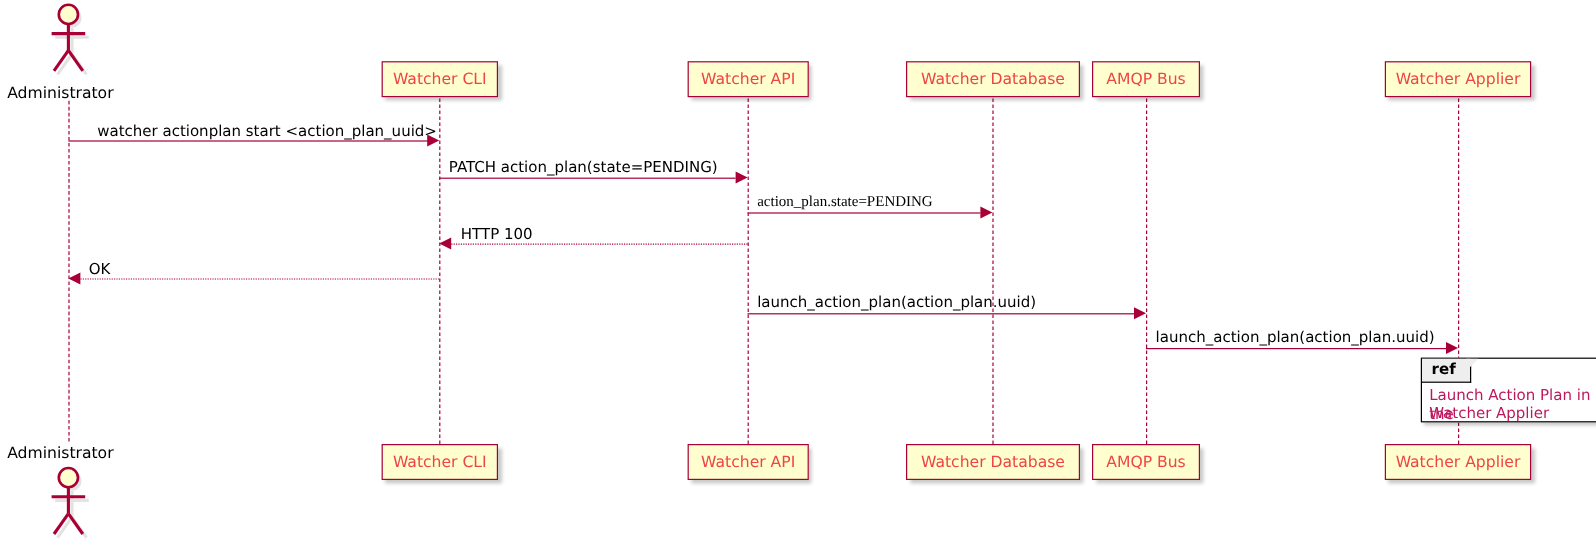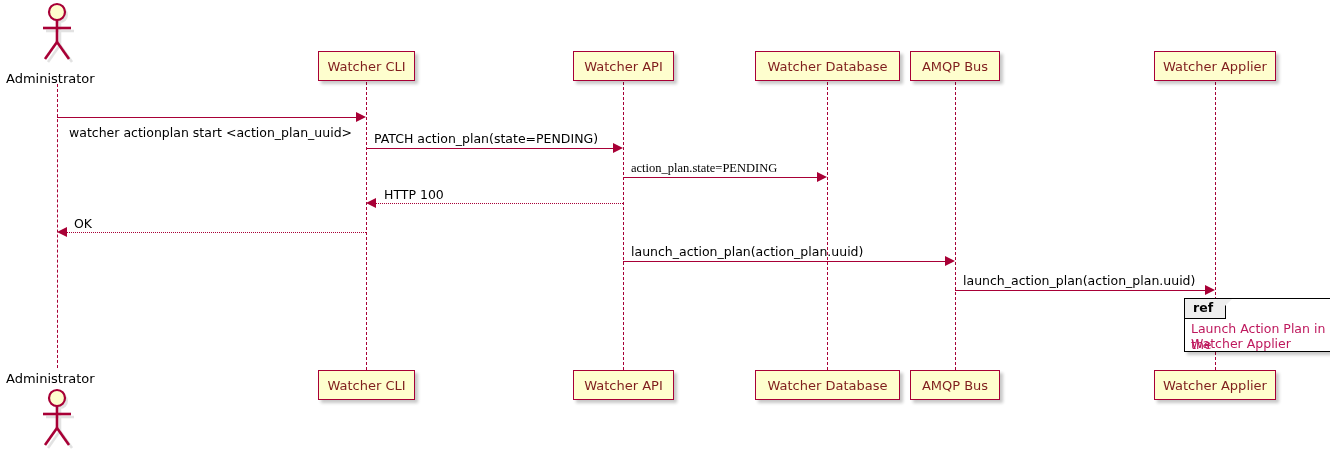--- a/index.html
+++ b/index.html
@@ -17,21 +17,21 @@
     background: #FFFFFF;
     overflow: hidden;
   }
 
   
   .participant {
     position: absolute;
     box-sizing: border-box;
     background: #FEFECE;
     border: 1.5px solid #A80036;
-    color: #7f1d1d;
+    color: #ef4444;
     font-size: 13px;
     line-height: 1;
     display: flex;
     align-items: center;
     justify-content: center;
     white-space: nowrap;
     box-shadow: 3px 3px 3px rgba(0,0,0,0.22);
     height: 30px;
     padding: 0 5px;
   }
@@ -163,21 +163,21 @@
   <div class="participant" style="left:755px; top:51px; width:145px;">
     <span>Watcher Database</span>
   </div>
   <div class="participant" style="left:910px; top:51px; width:90px;">
     <span>AMQP Bus</span>
   </div>
   <div class="participant" style="left:1154px; top:51px; width:122px;">
     <span>Watcher Applier</span>
   </div>
 
-  <div class="msg-label" style="left:69px; top:103px;margin-top:24px;">watcher actionplan start &lt;action_plan_uuid&gt;</div>
+  <div class="msg-label" style="left:81px; top:103px;">watcher actionplan start &lt;action_plan_uuid&gt;</div>
   <div class="msg-line" style="left:57px; top:117px; width:300px;"></div>
   <div class="arrow-head right" style="left:356px; top:112px;"></div>
 
   <div class="msg-label" style="left:374px; top:133px;">PATCH action_plan(state=PENDING)</div>
   <div class="msg-line" style="left:366px; top:148px; width:247px;"></div>
   <div class="arrow-head right" style="left:613px; top:143px;"></div>
 
   <div class="msg-label" style="left:631px; top:162px;font-family:Liberation Serif, serif;">action_plan.state=PENDING</div>
   <div class="msg-line" style="left:623px; top:177px; width:194px;"></div>
   <div class="arrow-head right" style="left:817px; top:172px;"></div>

